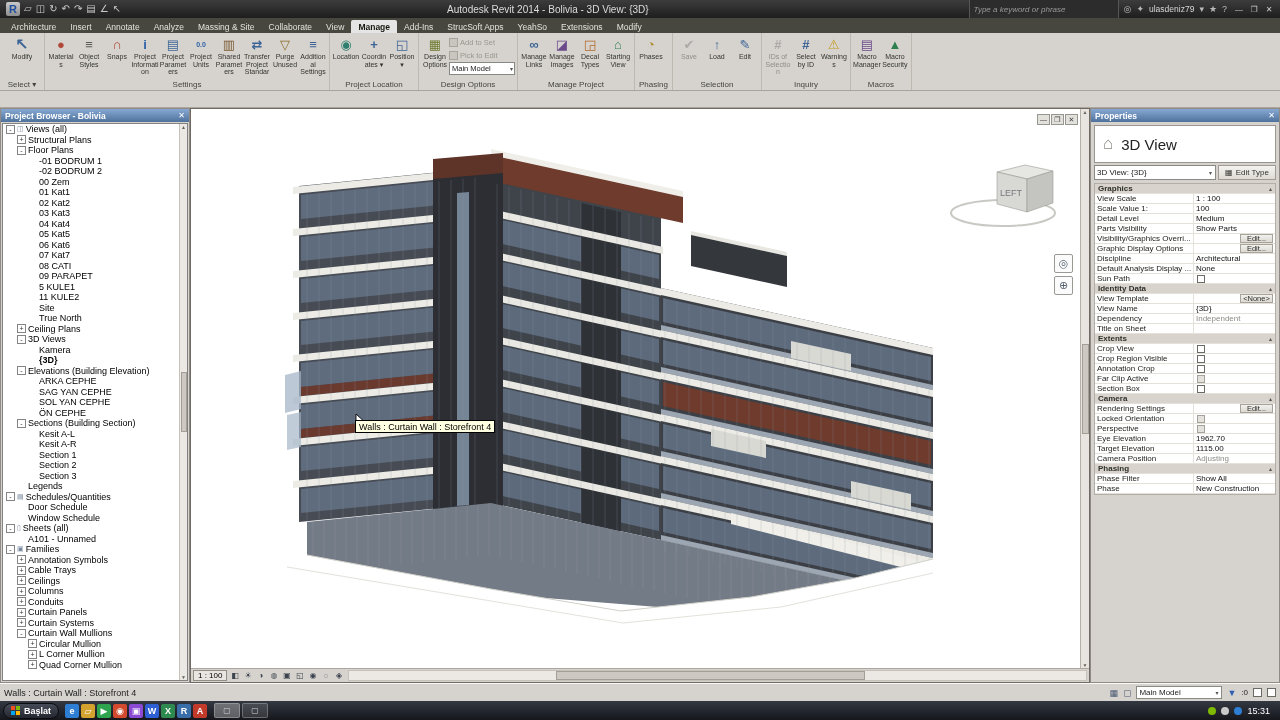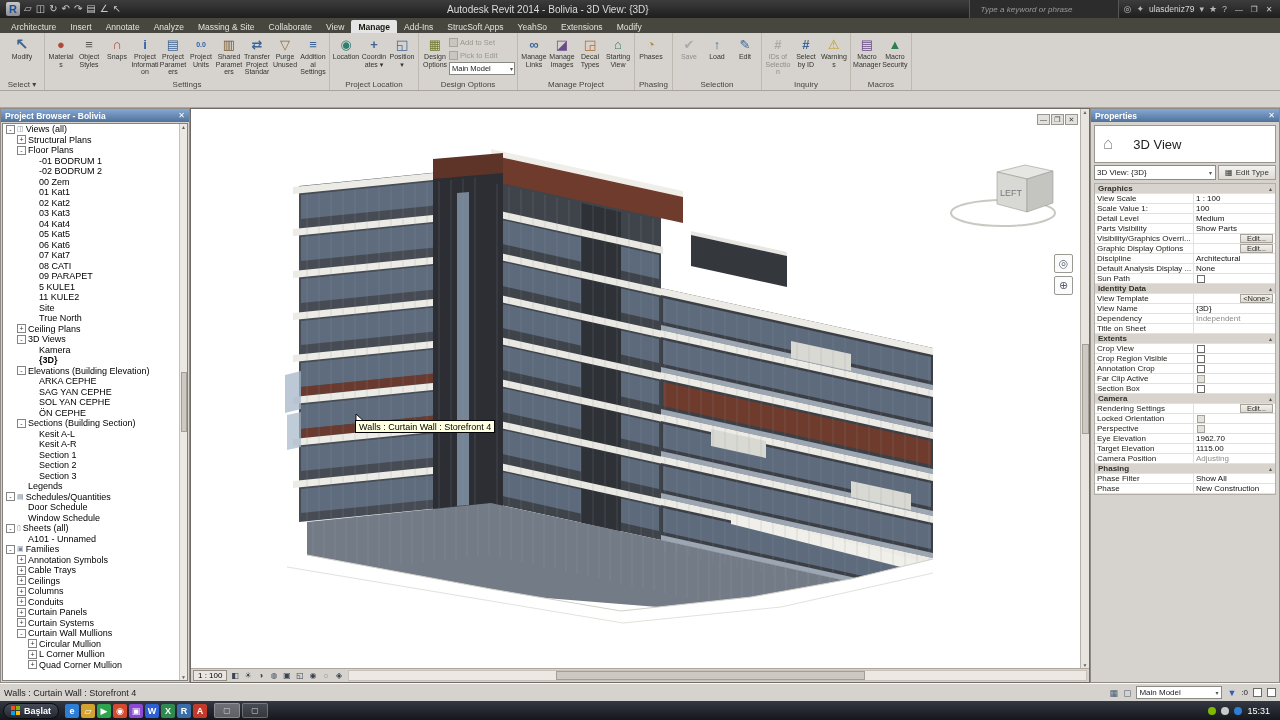--- a/index.html
+++ b/index.html
@@ -5,21 +5,21 @@
 *{margin:0;padding:0;box-sizing:border-box;font-family:"Liberation Sans","DejaVu Sans",sans-serif;}
 html,body{width:1280px;height:720px;overflow:hidden;}
 body{position:relative;background:#d6d3ce;font-size:9px;}
 
 #titlebar{position:absolute;left:0;top:0;width:1280px;height:18px;background:linear-gradient(#3c3c3c,#1e1e1e);color:#e8e8e8;display:flex;align-items:center;}
 .qa{display:flex;align-items:center;gap:4px;padding:0 6px;}
 .rlogo{width:14px;height:14px;background:linear-gradient(#c9c9c9,#8d8d8d);color:#1d4f9e;font-weight:bold;font-size:11px;display:flex;align-items:center;justify-content:center;border-radius:2px;}
 .qico{color:#c9c9c9;font-size:10px;line-height:14px;}
 #tb-title{flex:1;text-align:center;font-size:10px;color:#dcdcdc;white-space:nowrap;overflow:hidden;}
 #tb-right{display:flex;align-items:center;gap:5px;padding-right:4px;}
-#searchbox{width:150px;height:20px;background:#2c2c2c;border:1px solid #565656;color:#9a9a9a;font-style:italic;font-size:8px;padding:0 11px;display:flex;align-items:center;white-space:nowrap;overflow:hidden;}
+#searchbox{width:150px;height:20px;background:#2c2c2c;border:1px solid #565656;color:#9a9a9a;font-style:italic;font-size:8px;padding:0 4px;display:flex;align-items:center;white-space:nowrap;overflow:hidden;}
 .tbico{color:#b9b9b9;font-size:9px;}
 .user{font-size:8.5px;color:#d6d6d6;white-space:nowrap;}
 .winctl{display:flex;gap:1px;}
 .winctl span{width:14px;height:12px;font-size:8px;display:flex;align-items:center;justify-content:center;color:#cccccc;}
 
 #tabrow{position:absolute;left:0;top:18px;width:1280px;height:15px;background:#47473f;display:flex;align-items:flex-end;padding-left:4px;}
 .rtab{padding:2px 7px 1px;font-size:8.5px;color:#e3e3dd;white-space:nowrap;}
 .rtab.active{background:#e5e5e5;color:#16160f;border-radius:2px 2px 0 0;font-weight:bold;}
 
 #ribbon{position:absolute;left:0;top:33px;width:1280px;height:58px;background:#d6d3ce;border-bottom:1px solid #a8a49c;display:flex;}
@@ -68,21 +68,21 @@
 #hthumb{position:absolute;left:28%;width:42%;top:0;bottom:0;background:#cdc9c2;border:1px solid #a39f97;}
 #tooltip{position:absolute;left:164px;top:311px;background:#ffffe1;border:1px solid #000;font-size:9px;padding:0 3px;height:13px;line-height:12px;white-space:nowrap;z-index:5;}
 #navbar{position:absolute;right:16px;top:145px;display:flex;flex-direction:column;gap:3px;z-index:4;}
 .navbtn{width:19px;height:19px;background:rgba(250,250,250,.88);border:1px solid #9a9a94;border-radius:2px;display:flex;align-items:center;justify-content:center;font-size:11px;color:#55606e;}
 #vpwinctl{position:absolute;right:11px;top:5px;display:flex;gap:1px;z-index:4;}
 #vpwinctl span{width:13px;height:11px;border:1px solid #979792;background:#e3e1dc;font-size:7px;display:flex;align-items:center;justify-content:center;color:#444;}
 
 #props{flex:1;display:flex;flex-direction:column;overflow:hidden;}
 #typebox{margin:3px 3px 2px;height:38px;background:#fff;border:1px solid #9a968e;display:flex;align-items:center;gap:8px;padding:0 8px;flex:none;}
 #typebox .house{font-size:17px;color:#8b8b86;}
-#typebox .tlabel{font-size:13px;color:#222;margin-left:12px;}
+#typebox .tlabel{font-size:15px;color:#222;}
 #typerow{display:flex;margin:0 3px 3px;gap:2px;height:15px;flex:none;border-radius:6px;}
 #instcombo{flex:1;background:#fff;border:1px solid #8a8a84;display:flex;align-items:center;font-size:8px;padding:0 2px;justify-content:space-between;color:#222;}
 #edittype{width:58px;border:1px solid #a09c94;background:linear-gradient(#f4f3f0,#dedbd4);font-size:8px;display:flex;align-items:center;justify-content:center;gap:3px;color:#33332e;}
 #grid{margin:0 3px;background:#fff;border:1px solid #b3afa7;flex:none;}
 .prow{height:10px;display:flex;border-bottom:1px solid #e4e1db;align-items:center;}
 .prow.section{background:#d8d4cd;font-weight:bold;font-size:8px;color:#2f2f2a;padding:0 3px;justify-content:space-between;}
 .chev{font-size:6px;color:#55554f;font-weight:normal;}
 .pl{width:99px;font-size:8px;color:#1c1c18;padding:0 2px;border-right:1px solid #e4e1db;overflow:hidden;white-space:nowrap;height:100%;display:flex;align-items:center;flex:none;}
 .pv{flex:1;font-size:8px;color:#111;padding:0 2px;overflow:hidden;white-space:nowrap;display:flex;align-items:center;height:100%;}
 .pv.dis{color:#8c8c86;}

